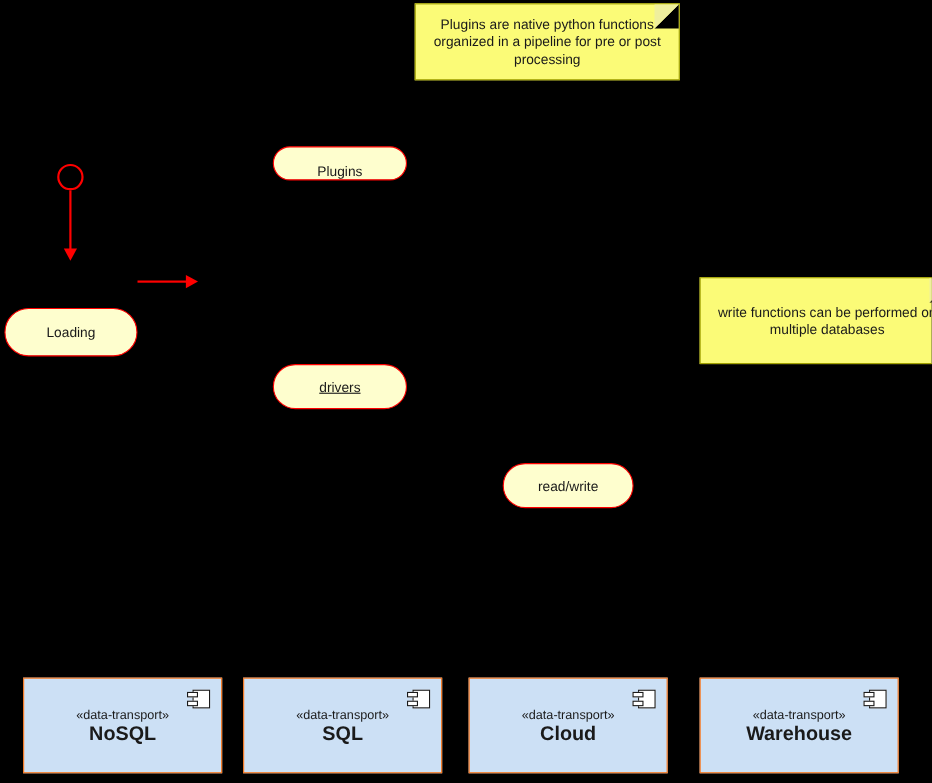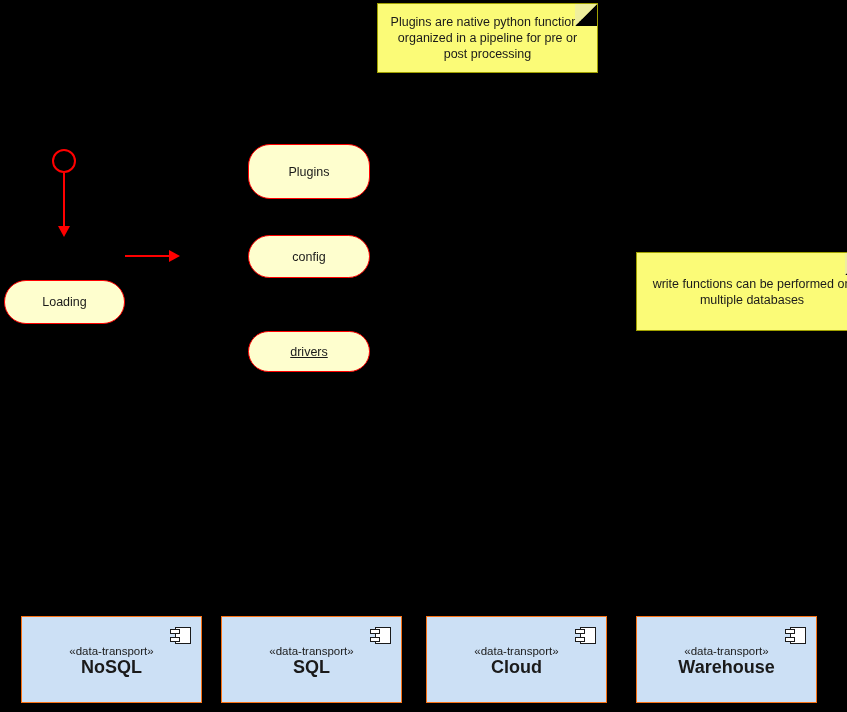--- a/index.html
+++ b/index.html
@@ -59,21 +59,21 @@
     width: 0;
     height: 0;
     border-style: solid;
     border-width: 22px 22px 0 0;
     border-color: #EFEF9D transparent transparent transparent;
   }
 
   #note-plugins {
     left: 377px;
     top: 3px;
-    width: 221px;
+    width: 241px;
     height: 70px;
   }
   #note-write {
     left: 636px;
     top: 252px;
     width: 232px;   
     height: 79px;
   }
 
   
@@ -92,23 +92,24 @@
   }
   #act-loading {
     left: 4px;
     top: 235px;
     width: 121px;
     height: 44px;
     margin-top: 45px;
   }
   #act-plugins {
     left: 248px;
-    top: 144px;
+    top: 133px;
     width: 122px;
-    height: 55px;
+    height: 31px;
+    align-items: flex-end;
   }
   #act-config {
     left: 248px;
     top: 235px;
     width: 122px;
     height: 43px;
   }
   #act-drivers {
     left: 248px;
     top: 331px;
@@ -250,28 +251,28 @@
   <div id="arrow-right"></div>
 
   <div class="activity" id="act-loading">
     <span>Loading</span>
   </div>
 
   <div class="activity" id="act-plugins">
     <span>Plugins</span>
   </div>
 
-  <div class="activity" id="act-config">
-    <span>config</span>
-  </div>
 
   <div class="activity" id="act-drivers">
     <span>drivers</span>
   </div>
 
+  <div class="activity" id="act-readwrite">
+    <span>read/write</span>
+  </div>
 
   <div class="component" id="comp-nosql">
     <span class="comp-icon">
       <span class="body"></span>
       <span class="tab tab1"></span>
       <span class="tab tab2"></span>
     </span>
     <span class="stereotype">«data-transport»</span>
     <span class="cname">NoSQL</span>
   </div>

